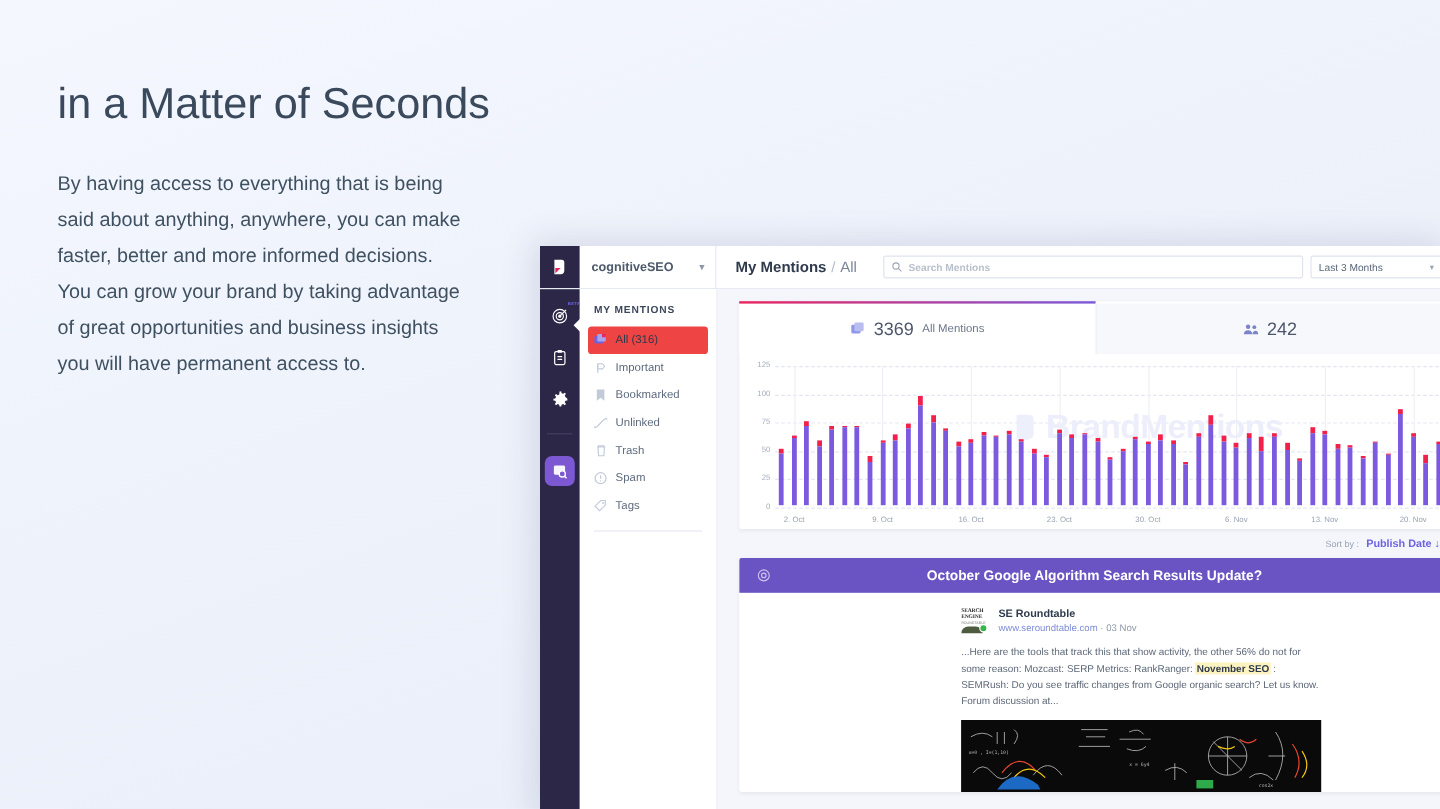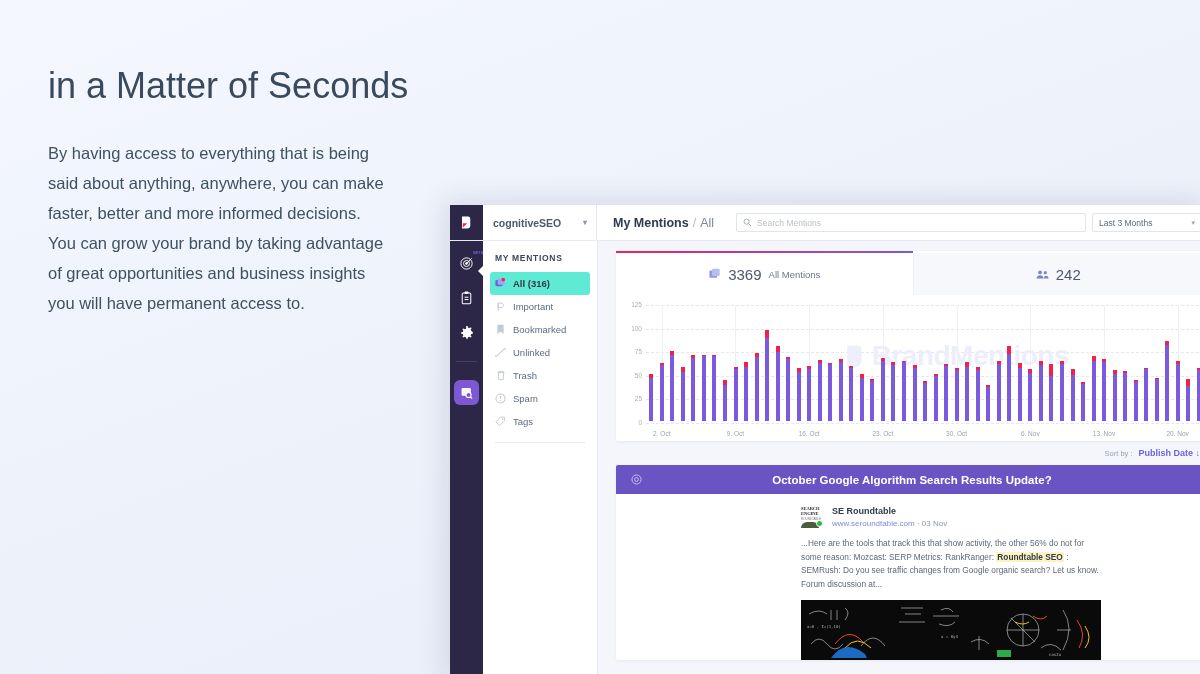--- a/index.html
+++ b/index.html
@@ -65,21 +65,21 @@
     display: flex; align-items: center; padding: 0 16px;
     font-size: 12.5px; color: #2f3b4d; font-weight: 600; white-space: nowrap;
   }
   #breadcrumb .sep { color: #b2bbc9; font-weight: 400; margin: 0 4px; }
   #breadcrumb .crumb-2 { color: #7a869a; font-weight: 400; }
   #search-wrap {
     flex: 1; display: flex; align-items: center; padding: 0 6px;
   }
   #search-box {
     flex: 1; height: 19px; border: 1px solid #dfe4ee; border-radius: 2px;
-    display: flex; align-items: center; gap: 5px; padding: 0 6px; background: #fff;
+    display: flex; align-items: center; gap: 5px; padding: 0 6px; background: #fff; font-weight: bold;
   }
   #search-box .ph { font-size: 8.5px; color: #b9c0cc; }
   #range-select {
     width: 110px; height: 19px; margin-right: 8px; align-self: center;
     border: 1px solid #dfe4ee; border-radius: 2px; background: #fff;
     display: flex; align-items: center; justify-content: space-between;
     padding: 0 6px; font-size: 8.5px; color: #5b6778;
   }
   #range-select .chev { font-size: 7px; color: #9aa4b3; }
 
@@ -116,21 +116,21 @@
   }
   #sidebar-title {
     font-size: 8.5px; font-weight: 700; letter-spacing: .7px;
     color: #3c475a; padding: 0 0 9px 12px;
   }
   .side-item {
     display: flex; align-items: center; gap: 7px; height: 23px;
     margin: 0 7px; padding-left: 5px; border-radius: 3px;
     font-size: 9.5px; color: #5d6a7d;
   }
-  .side-item.active { background: #5eead4; color: #31394a; font-weight: 700; }
+  .side-item.active { background: #ef4444; color: #31394a; font-weight: 400; }
   .side-ico { width: 11px; height: 11px; display: flex; align-items: center; justify-content: center; color: #b9c2d2; }
   .side-item.active .side-ico { color: #6c63e0; }
   #sidebar-rule { height: 1px; background: #e7eaf2; margin: 9px 12px 0 12px; }
 
   #content { flex: 1; background: #f4f6fb; padding: 10px 0 0 18px; min-width: 0; overflow: hidden; }
 
   
   #chart-card {
     background: #fff; border-radius: 2px; position: relative;
     box-shadow: 0 1px 3px rgba(40,50,90,.07);
@@ -818,21 +818,21 @@
               <div class="src-name">SE Roundtable</div>
               <div class="src-meta">
                 <span class="url">www.seroundtable.com</span>
                 <span>·</span>
                 <span>03 Nov</span>
               </div>
             </div>
           </div>
 
           <p id="snippet">
-            <span>...Here are the tools that track this that show activity, the other 56% do not for some reason: Mozcast: SERP Metrics: RankRanger: </span><mark>Roundtable SEO</mark><span> : SEMRush: Do you see traffic changes from Google organic search? Let us know. Forum discussion at...</span>
+            <span>...Here are the tools that track this that show activity, the other 56% do not for some reason: Mozcast: SERP Metrics: RankRanger: </span><mark>November SEO</mark><span> : SEMRush: Do you see traffic changes from Google organic search? Let us know. Forum discussion at...</span>
           </p>
 
           <div id="chalkboard">
             <svg width="300" height="60" viewBox="0 0 300 60">
               <rect width="300" height="60" fill="#0a0a0a"></rect>
               <g stroke="#d8d8d8" fill="none" stroke-width="0.7" opacity=".85">
                 <path d="M8 14 q10-6 18 0 M30 10 v10 M36 10 v10 M44 8 q6 4 0 12"></path>
                 <path d="M100 8 h22 M104 14 h16 M98 22 h26"></path>
                 <path d="M132 16 h26 M140 10 q8-4 12 2 M138 24 q10 4 16-2"></path>
                 <circle cx="222" cy="30" r="16"></circle>

